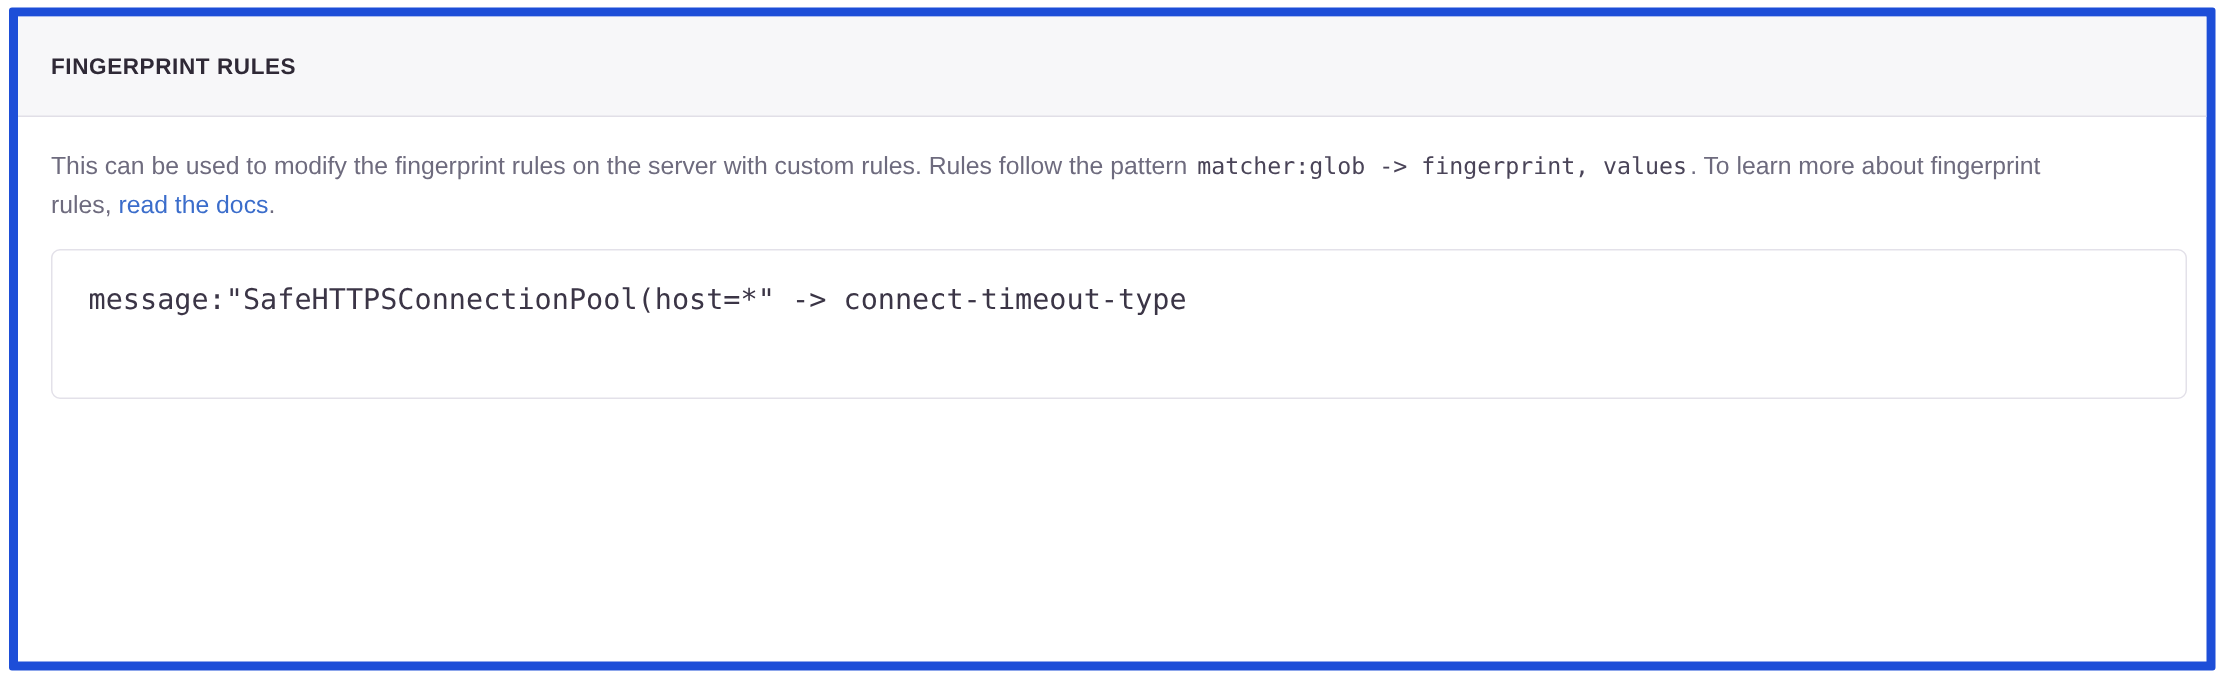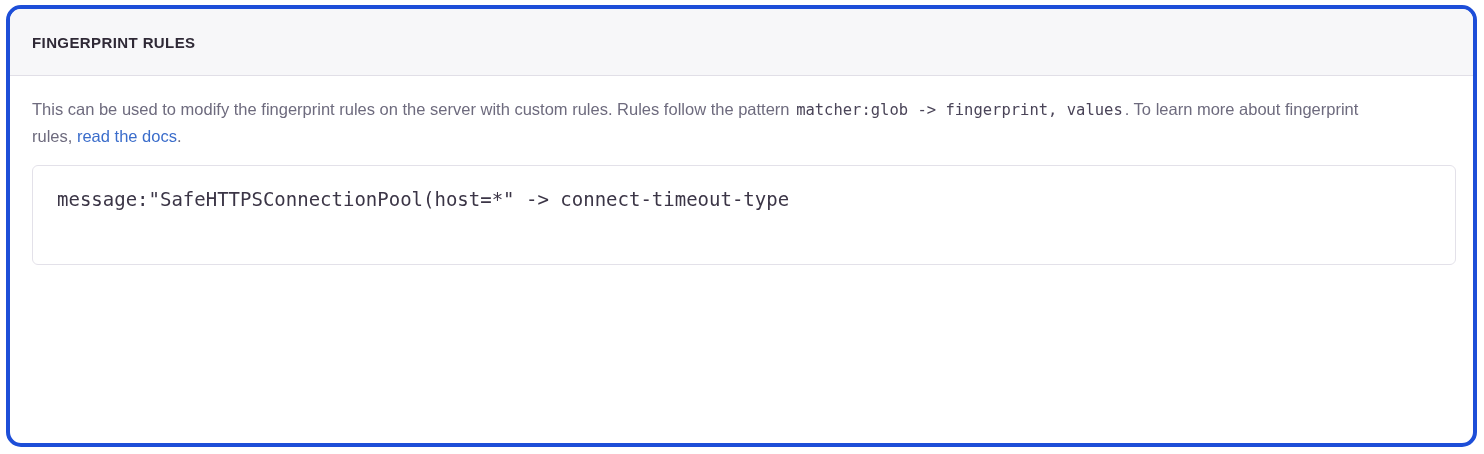--- a/index.html
+++ b/index.html
@@ -15,22 +15,22 @@
   }
 
   .panel {
     position: absolute;
     left: 6px;
     top: 5px;
     width: 1471px;
     height: 442px;
     box-sizing: border-box;
     background: #ffffff;
-    border: 4px solid #1d4ed8;
-    border-radius: 15px;
+    border: 6px solid #1d4ed8;
+    border-radius: 2px;
     overflow: hidden;
   }
 
   .panel-header {
     height: 67px;
     box-sizing: border-box;
     background: #F7F7F9;
     border-bottom: 1px solid #E1DFE7;
     display: flex;
     align-items: center;

